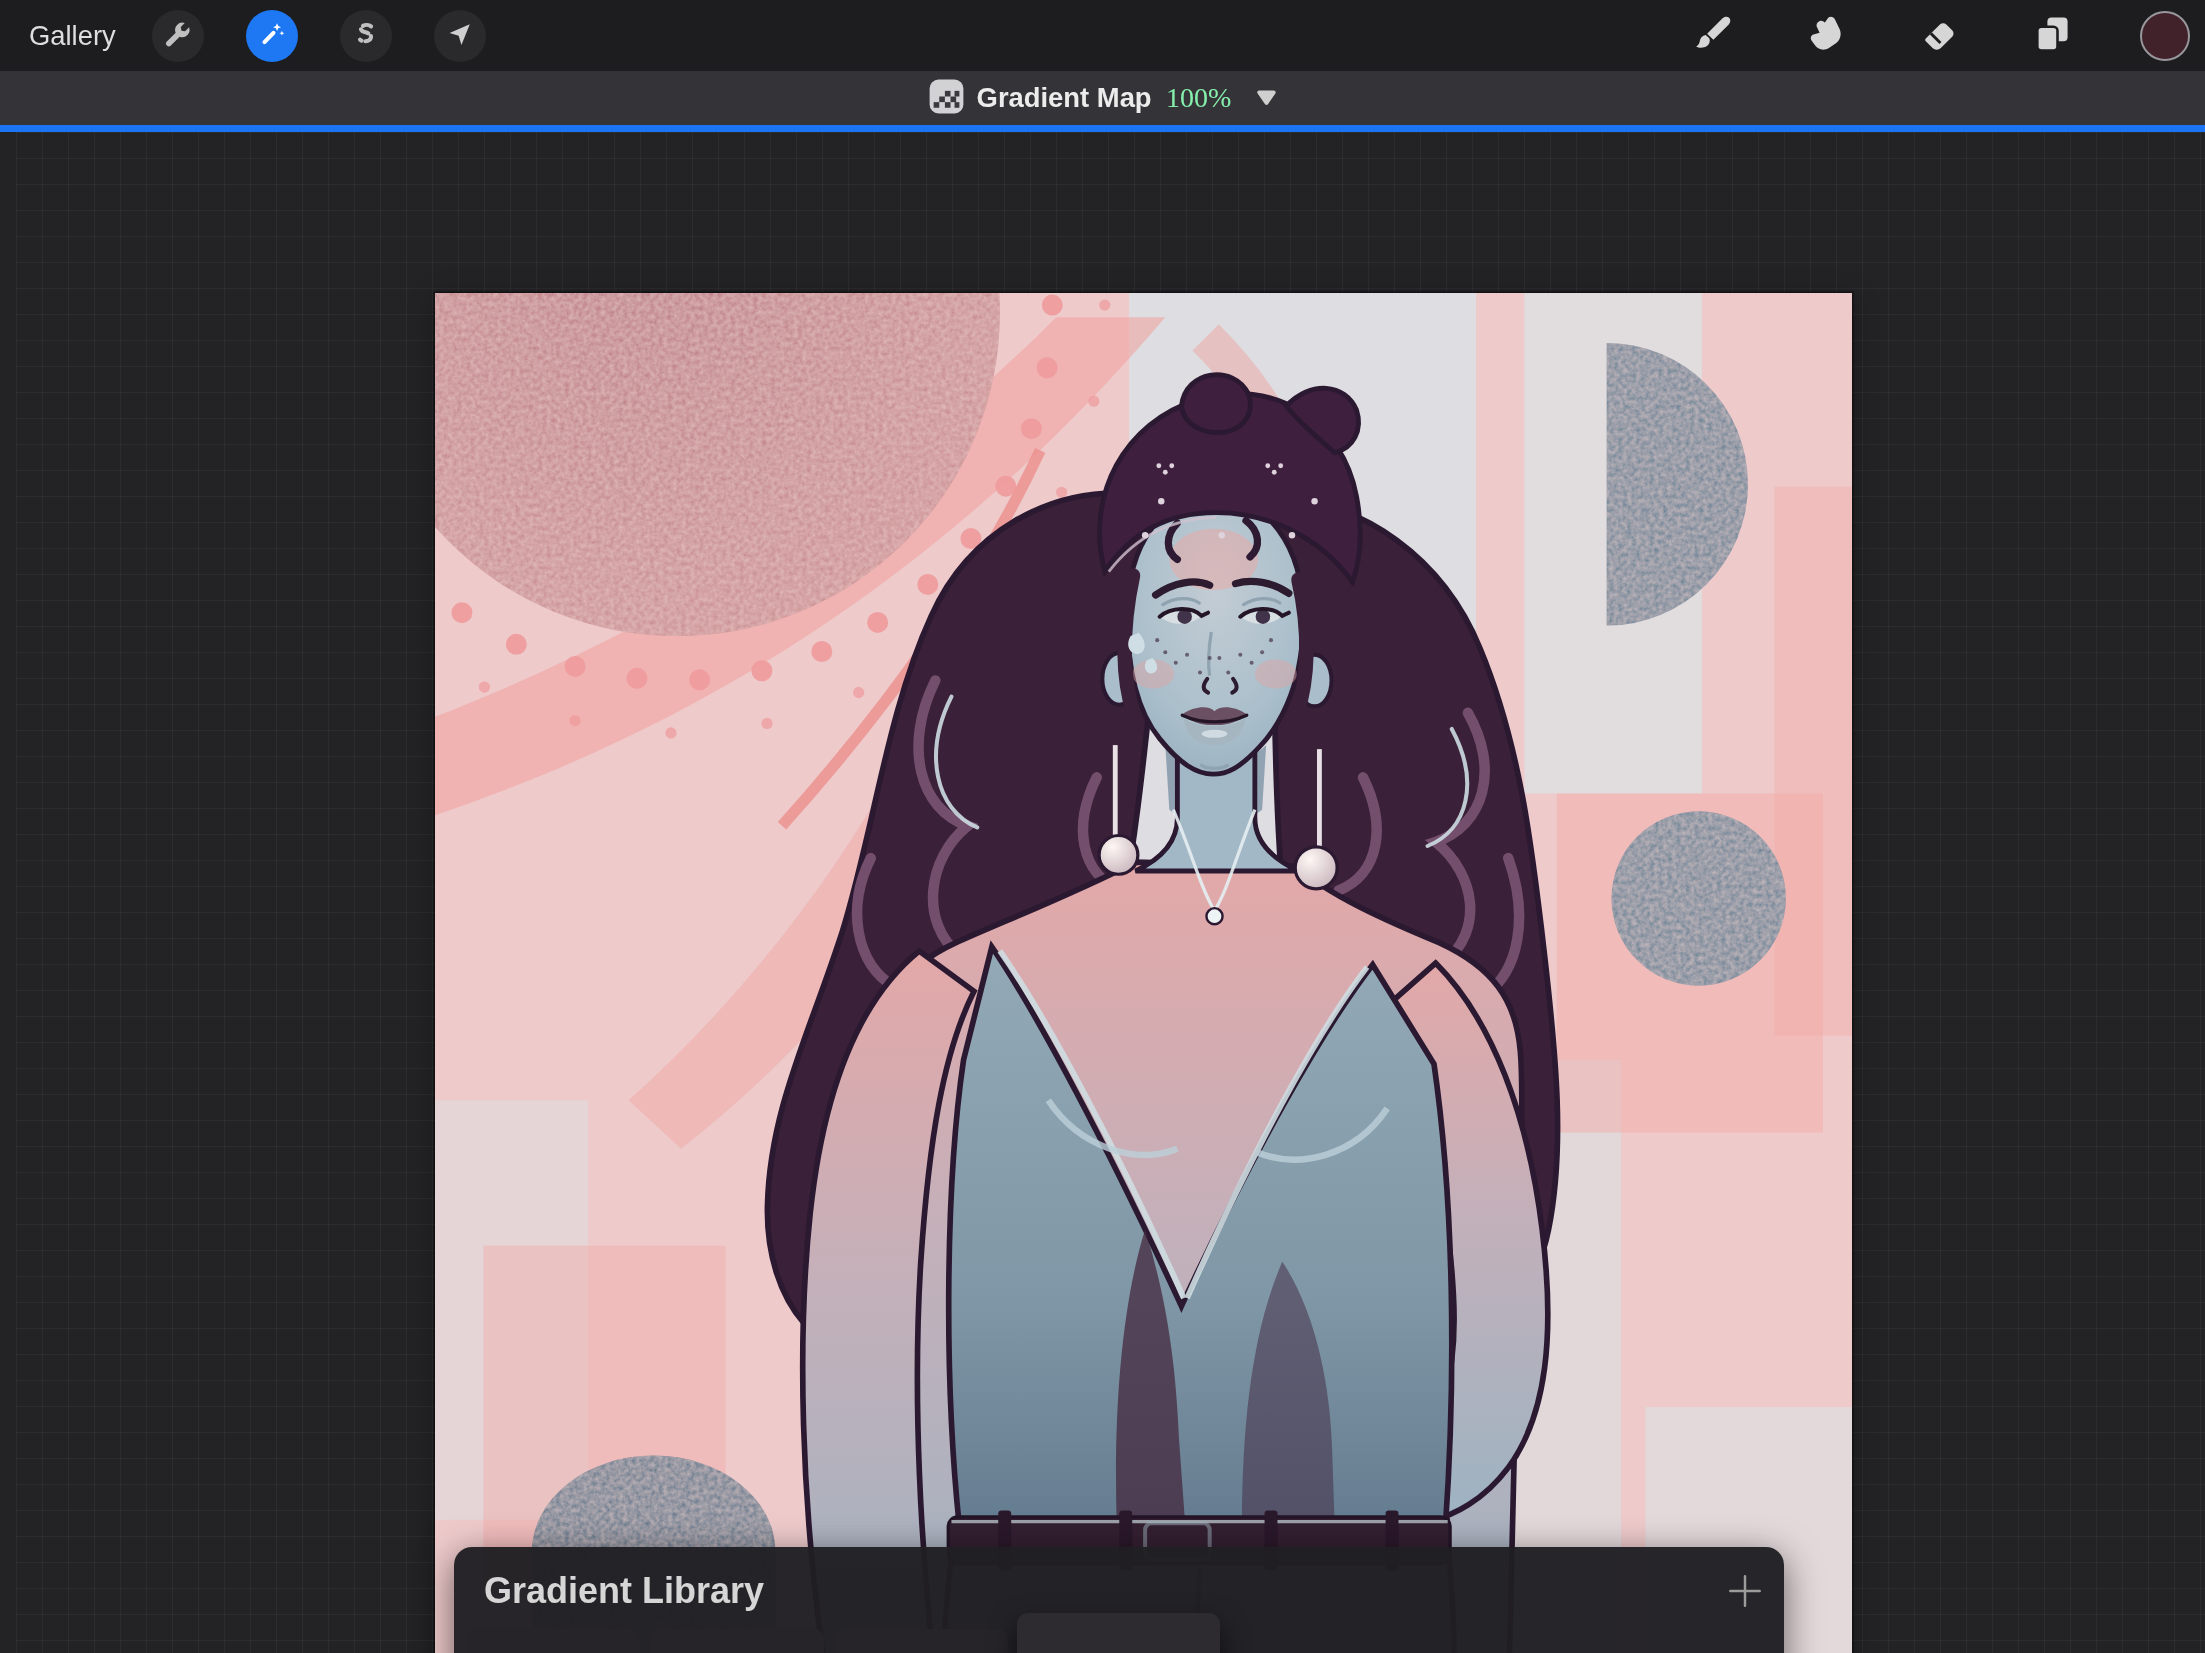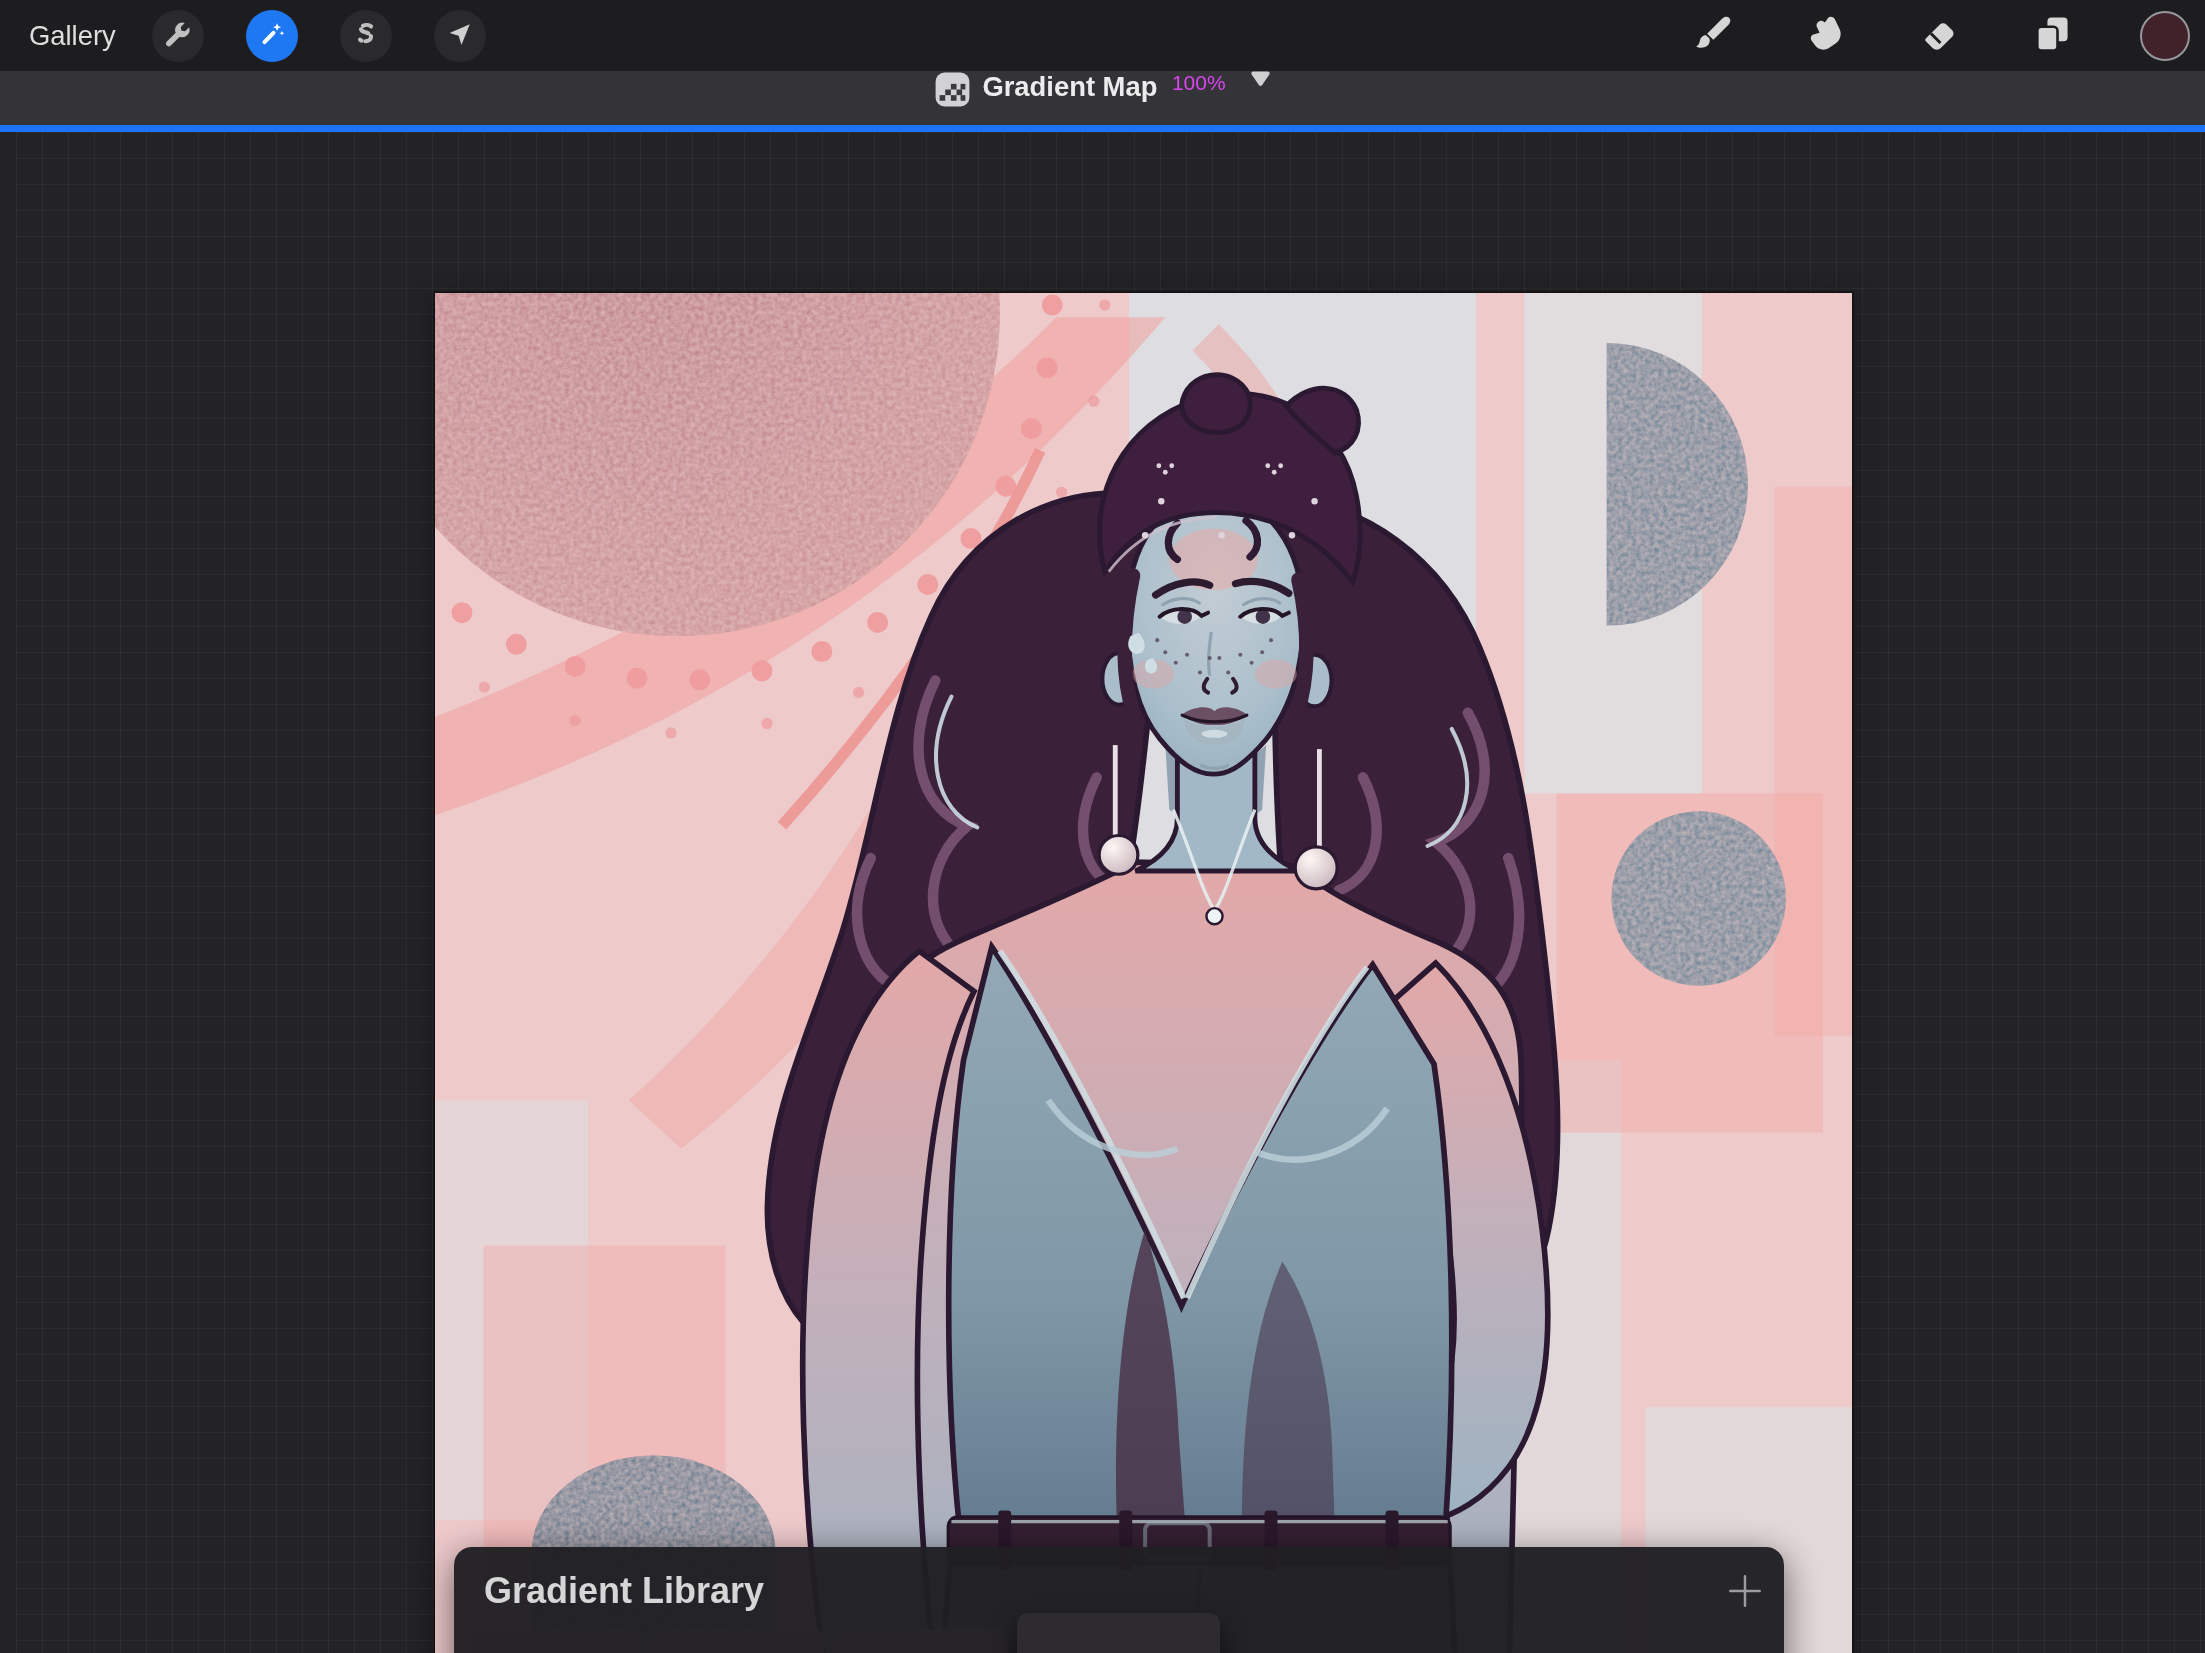--- a/index.html
+++ b/index.html
@@ -16,24 +16,24 @@
   .tool-circle.selected { background:#1e78f4; }
   .tool-circle svg { width:29px; height:29px; }
   .right-tools { position:absolute; right:14.5px; top:0; height:71px;
                  display:flex; align-items:center; gap:61px; }
   .right-tool { width:52px; height:52px; display:flex; align-items:center; justify-content:center; }
   .right-tool svg { width:44px; height:44px; }
   .color-swatch { width:50px; height:50px; border-radius:50%; border:2.4px solid #97979b; }
 
   
   .adjustment-bar { position:absolute; left:0; top:71px; width:2205px; height:54px;
-                    background:#343438; display:flex; justify-content:center;
+                    background:#343438; display:flex; align-items:center; justify-content:center;
                     gap:11.3px; z-index:50; }
   .adj-title { color:#ececec; font-size:27.4px; font-weight:bold; }
-  .adj-amount { color:#d946ef; font-size:21px; margin-left:3.2px; }
+  .adj-amount { color:#86efac; font-size:28px; margin-left:3.2px;font-family:Liberation Serif, serif; }
   .adj-chevron { margin-left:13px; display:flex; }
   .progress-track { position:absolute; left:0; top:125px; width:2205px; height:6.5px;
                     background:#20242c; z-index:50; }
   .progress-fill { height:100%; background:#1b74f3; }
 
   
   .canvas-area { position:absolute; left:16px; top:132px; width:2205px; height:1522px;
                  background-color:#232326;
                  background-image:
                    linear-gradient(rgba(255,255,255,.045) 0.8px, transparent 0.8px),

